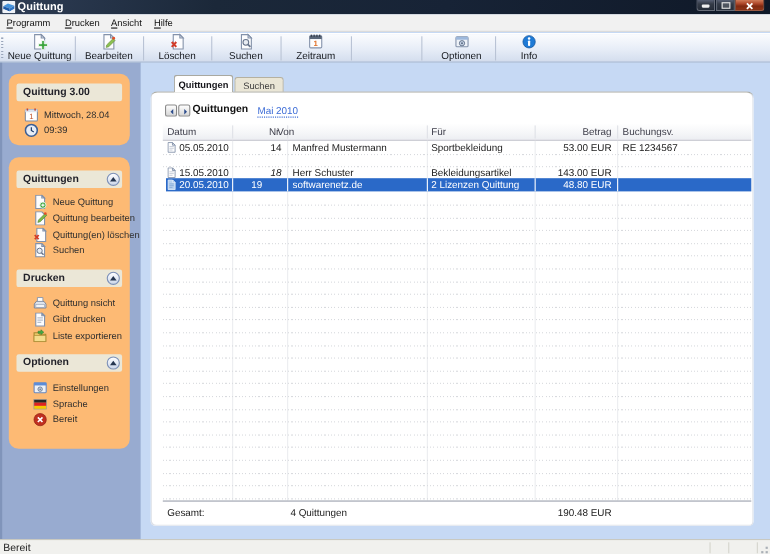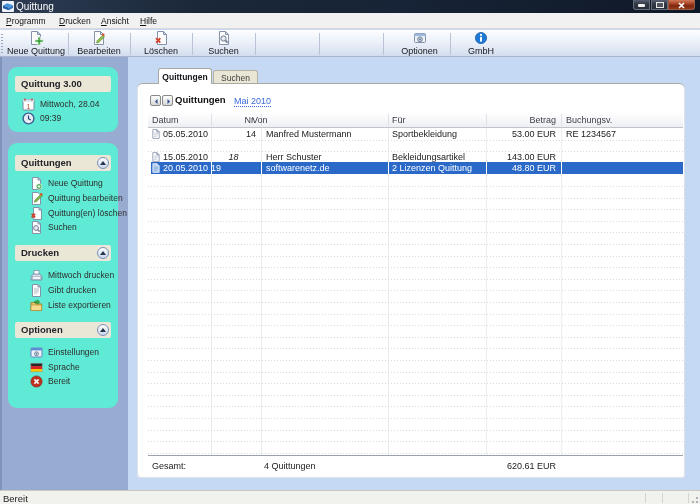--- a/index.html
+++ b/index.html
@@ -3,21 +3,21 @@
 <meta charset="utf-8">
 <style>
 * { margin:0; padding:0; box-sizing:border-box; }
 html,body { width:700px; height:504px; overflow:hidden; }
 body { font-family:"Liberation Sans", sans-serif; font-size:9px; position:relative; background:#c6d9f4; -webkit-font-smoothing:antialiased; }
 .abs { position:absolute; }
 
 
 #titlebar { left:0; top:0; width:700px; height:13px;
   background:linear-gradient(100deg,#2e3d55 0%,#1b2839 28%,#172336 58%,#0f1827 100%); }
-#titletext { left:16px; top:0px; color:#fff; font-size:10px; line-height:13px; }
+#titletext { left:16px; top:0px; color:#fff; font-size:10px; line-height:13px;font-weight:bold; }
 
 #winbtns { right:5px; top:0; height:11px; }
 .wbtn { position:absolute; top:0; height:10px; border:1px solid #676d79; border-top:none; background:linear-gradient(#586074,#343b47 40%,#262d39); }
 #btn-min { right:45px; width:17px; border-radius:0 0 0 3px; }
 #btn-max { right:27px; width:17px; }
 #btn-close { right:0px; width:27px; border-radius:0 0 3px 0; border-color:#9a5a43;
   background:linear-gradient(#cf7b59,#ab4326 40%,#7e2a12 62%,#953515); }
 #btn-min .glyph { position:absolute; left:4px; right:4px; top:4px; height:3px; background:#f0f0f0; border-radius:1px;}
 #btn-max .glyph { position:absolute; left:4px; top:2px; width:8px; height:6px; border:1px solid #e8e8e8; background:rgba(255,255,255,.15);}
 
@@ -36,21 +36,21 @@
 .tbtn .ticon { position:absolute; top:-1px; left:50%; margin-left:-8px; width:16px; height:16px; }
 .tbtn .tlabel { position:absolute; top:15px; width:100%; }
 #grip { left:1px; top:3px; width:2px; height:20px;
   background:repeating-linear-gradient(#9aa6bb 0 1px, transparent 1px 3px); }
 
 
 #sidebarbg { left:0; top:57px; width:128px; height:433px; background:#98abd0; border-left:2px solid #8094ba; }
 #mainbg { left:128px; top:57px; width:572px; height:433px; background:#c6d9f4; }
 
 
-.sbox { position:absolute; background:#5eead4; border-radius:9px; }
+.sbox { position:absolute; background:#fdba74; border-radius:9px; }
 #box1 { left:8px; top:67px; width:110px; height:65px; }
 #box2 { left:8px; top:143px; width:110px; height:265px; }
 .shead { position:absolute; left:7px; width:96px; height:16px; background:#ebe7d7; border-radius:2px;
   font-weight:bold; color:#22222a; line-height:16px; padding-left:6px; font-size:9.5px; }
 .collapse { position:absolute; right:2px; top:2px; width:12px; height:12px; border-radius:50%;
   border:1px solid #7c90b8; background:linear-gradient(#fdfdfe,#ccd7ea); }
 .collapse:after { content:""; position:absolute; left:2px; top:3px; width:0; height:0;
   border-left:3px solid transparent; border-right:3px solid transparent; border-bottom:4px solid #25354f; }
 .sitem { position:absolute; left:22px; height:13px; color:#2e2e2e; font-size:8.5px; }
 .sitem .si { position:absolute; left:0; top:0; width:13px; height:13px; }
@@ -166,37 +166,49 @@
   </div>
   <div class="tbtn" style="left:192px;width:63px">
     <svg class="ticon" viewBox="0 0 16 16">
         <path d="M3.5 1.5 h6 l3 3 v10 h-9 z" fill="#fdfdfe" stroke="#8492aa"></path>
         <path d="M9.5 1.5 l3 3 h-3 z" fill="#dfe5ee" stroke="#8492aa"></path>
         <circle cx="7.5" cy="8.5" r="2.6" fill="#e8ecf2" stroke="#68758c" stroke-width="1"></circle>
         <line x1="9.4" y1="10.4" x2="11.6" y2="12.6" stroke="#68758c" stroke-width="1.6"></line>
       </svg>
     <div class="tlabel">Suchen</div>
   </div>
+  <div class="tbtn" style="left:255px;width:64px">
+    <svg class="ticon" viewBox="0 0 16 16">
+        <rect x="2.5" y="2.5" width="11" height="11" rx="1" fill="#fdfdfe" stroke="#8492aa"></rect>
+        <rect x="2.5" y="2.5" width="11" height="3" fill="#5a6678"></rect>
+        <rect x="3.5" y="1.5" width="1.2" height="2" fill="#38404e"></rect>
+        <rect x="6" y="1.5" width="1.2" height="2" fill="#38404e"></rect>
+        <rect x="8.5" y="1.5" width="1.2" height="2" fill="#38404e"></rect>
+        <rect x="11" y="1.5" width="1.2" height="2" fill="#38404e"></rect>
+        <text x="8" y="11.5" text-anchor="middle" font-size="7" font-weight="bold" fill="#e07028" font-family="Liberation Sans">1</text>
+      </svg>
+    <div class="tlabel">Zeitraum</div>
+  </div>
   <div class="tbtn" style="left:386px;width:67px">
     <svg class="ticon" viewBox="0 0 16 16">
         <rect x="2.5" y="3.5" width="11" height="9" rx="1" fill="#eef2f8" stroke="#8492aa"></rect>
         <rect x="2.5" y="3.5" width="11" height="2.6" fill="#9db8dc"></rect>
         <circle cx="8" cy="9.3" r="2.4" fill="#c8d4e6" stroke="#5c6c84" stroke-width="0.8"></circle>
         <circle cx="8" cy="9.3" r="0.9" fill="#5c6c84"></circle>
       </svg>
     <div class="tlabel">Optionen</div>
   </div>
   <div class="tbtn" style="left:450px;width:62px">
     <svg class="ticon" viewBox="0 0 16 16">
         <circle cx="8" cy="8" r="5.6" fill="#1e7ad6"></circle>
         <circle cx="8" cy="8" r="5.6" fill="none" stroke="#14549c" stroke-width="0.7"></circle>
         <rect x="7" y="6.8" width="2" height="5" rx="0.8" fill="#fff"></rect>
         <circle cx="8" cy="4.9" r="1.15" fill="#fff"></circle>
       </svg>
-    <div class="tlabel">GmbH</div>
+    <div class="tlabel">Info</div>
   </div>
 </div>
 
 <div class="abs" id="sidebarbg"></div>
 <div class="abs" id="mainbg"></div>
 
 <div class="sbox" id="box1">
   <div class="shead" style="top:9px">Quittung 3.00</div>
   <div class="sitem" style="left:14px;top:31px">
     <svg class="si" viewBox="0 0 13 13">
@@ -254,21 +266,21 @@
       <div class="st">Suchen</div>
     </div>
 
   <div class="shead" style="top:102px">Drucken<div class="collapse"></div></div>
   <div class="sitem" style="top:126px">
       <svg class="si" viewBox="0 0 13 13">
         <path d="M3 5 h7 l1.8 2.4 v3.6 h-10.6 v-3.6 z" fill="#dde3ec" stroke="#70809a" stroke-width="0.8"></path>
         <path d="M4 1.5 h5 v3.5 h-5 z" fill="#fff" stroke="#8492aa" stroke-width="0.8"></path>
         <rect x="2.6" y="7.6" width="7.8" height="2.8" fill="#f2f5f9" stroke="#8492aa" stroke-width="0.5"></rect>
       </svg>
-      <div class="st">Mittwoch drucken</div>
+      <div class="st">Quittung nsicht</div>
     </div>
   <div class="sitem" style="top:141px">
       <svg class="si" viewBox="0 0 13 13">
         <path d="M2.5 0.5 h5.5 l2.5 2.5 v9.5 h-8 z" fill="#fdfdfe" stroke="#8492aa"></path>
         <path d="M8 0.5 l2.5 2.5 h-2.5 z" fill="#dfe5ee" stroke="#8492aa"></path>
         <path d="M4 5 h5 M4 7 h5 M4 9 h3.5" stroke="#9aa6ba" stroke-width="0.8"></path>
       </svg>
       <div class="st">Gibt drucken</div>
     </div>
   <div class="sitem" style="top:156px">
@@ -359,33 +371,33 @@
     <div class="c" style="left:338px; width:70px; text-align:right;">53.00 EUR</div>
     <div class="c" style="left:418px">RE 1234567</div>
   </div>
   <div class="row" style="top:67px">
     <svg class="ricon" viewBox="0 0 10 12">
         <path d="M1 0.5 h5 l3 3 v8 h-8 z" fill="#fdfdfe" stroke="#8492aa"></path>
         <path d="M6 0.5 l3 3 h-3 z" fill="#dfe5ee" stroke="#8492aa"></path>
         <path d="M2.5 5 h5 M2.5 7 h5 M2.5 9 h3.5" stroke="#a8b2c2" stroke-width="0.7"></path>
       </svg>
     <div class="c" style="left:15px">15.05.2010</div>
-    <div class="c" style="left:63px; width:45px; text-align:center;font-style:italic;">18</div>
+    <div class="c" style="left:63px; width:45px; text-align:right;font-style:italic;">18</div>
     <div class="c" style="left:118px">Herr Schuster</div>
     <div class="c" style="left:244px">Bekleidungsartikel</div>
     <div class="c" style="left:338px; width:70px; text-align:right;">143.00 EUR</div>
   </div>
   <div class="row rowsel" style="top:78px">
     <svg class="ricon" viewBox="0 0 10 12">
         <path d="M1 0.5 h5 l3 3 v8 h-8 z" fill="#b9d2ee" stroke="#ddeafa"></path>
         <path d="M6 0.5 l3 3 h-3 z" fill="#8cb2e0" stroke="#ddeafa"></path>
         <path d="M2.5 5 h5 M2.5 7 h5 M2.5 9 h3.5" stroke="#6f9ace" stroke-width="0.7"></path>
       </svg>
     <div class="c" style="left:15px">20.05.2010</div>
-    <div class="c" style="left:63px; width:45px; text-align:left;">19</div>
+    <div class="c" style="left:63px; width:45px; text-align:center;">19</div>
     <div class="c" style="left:118px">softwarenetz.de</div>
     <div class="c" style="left:244px">2 Lizenzen Quittung</div>
     <div class="c" style="left:338px; width:70px; text-align:right;">48.80 EUR</div>
     <div class="wsep" style="left:63px"></div>
     <div class="wsep" style="left:113px"></div>
     <div class="wsep" style="left:240px"></div>
     <div class="wsep" style="left:338px"></div>
     <div class="wsep" style="left:413px"></div>
   </div>
 
@@ -412,21 +424,21 @@
   <div class="dotline" style="top:311px"></div>
   <div class="dotline" style="top:322px"></div>
   <div class="dotline" style="top:334px"></div>
   <div class="dotline" style="top:346px"></div>
   <div class="dotline" style="top:357px"></div>
   <div class="dotline" style="top:369px"></div>
 
   <div id="gesamtline"></div>
   <div class="gcell" style="left:15px">Gesamt:</div>
   <div class="gcell" style="left:127px">4 Quittungen</div>
-  <div class="gcell" style="left:349px; width:70px; text-align:right;">620.61 EUR</div>
+  <div class="gcell" style="left:349px; width:70px; text-align:right;">190.48 EUR</div>
 </div>
 
 <div class="abs" id="statusbar">
   <div class="txt">Bereit</div>
   <div class="ssep" style="left:645px"></div>
   <div class="ssep" style="left:662px"></div>
   <div class="ssep" style="left:688px"></div>
 
   <svg style="position:absolute;right:1px;top:3px" width="10" height="10" viewBox="0 0 10 10">
       <g fill="#aab0b6">

